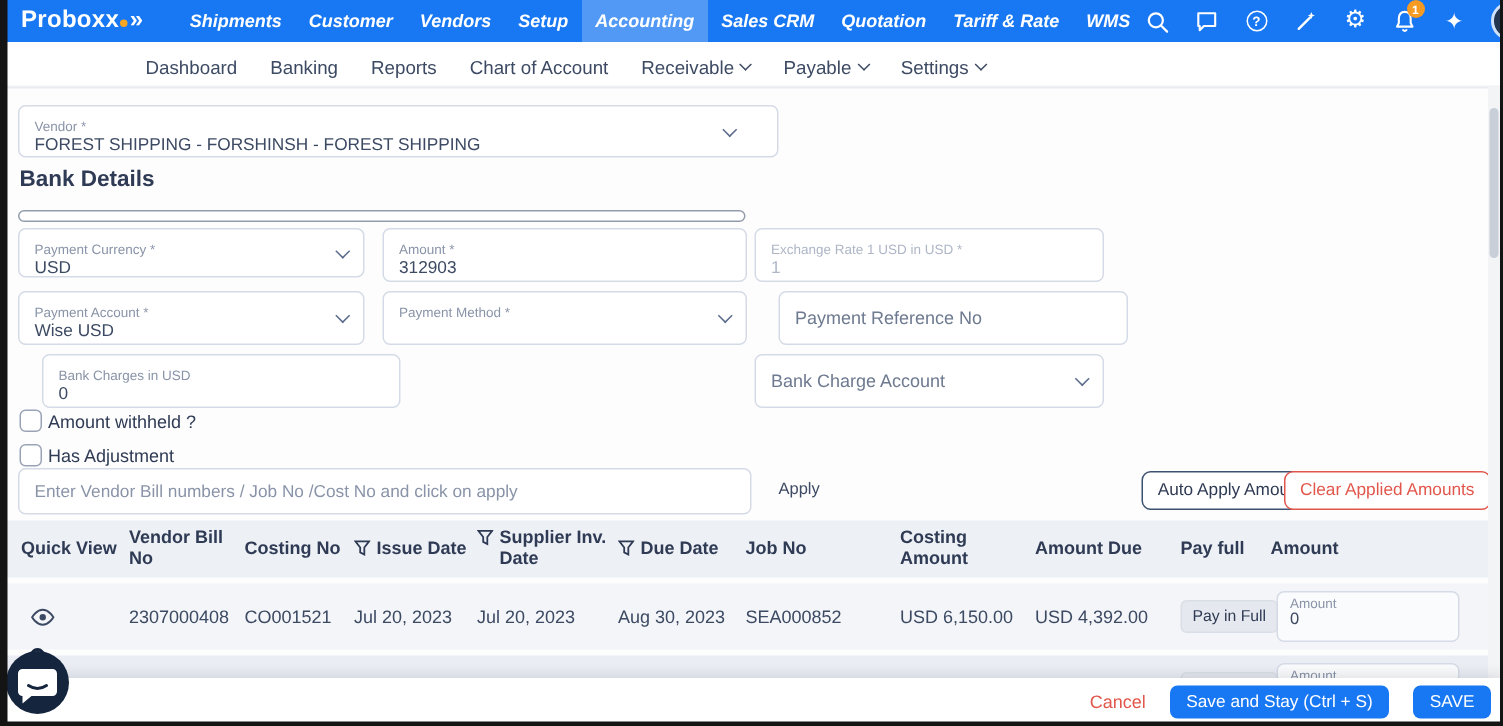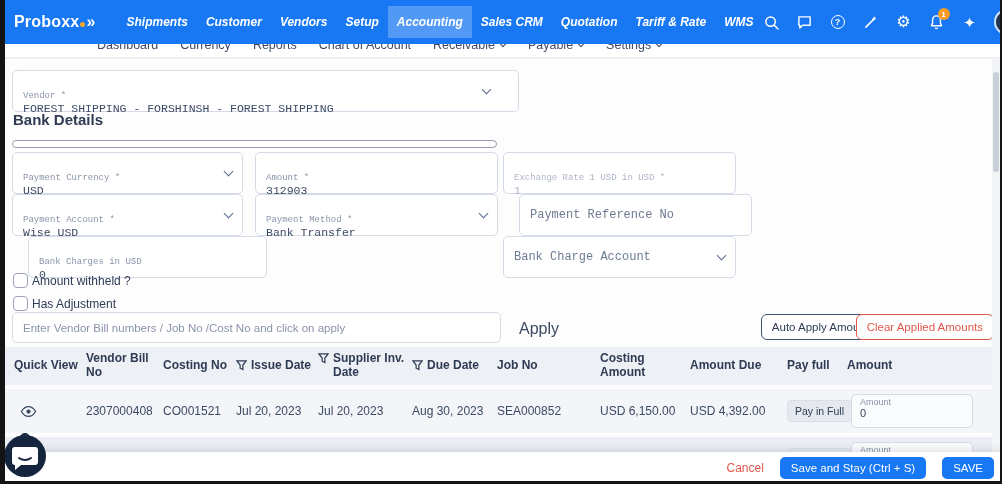--- a/index.html
+++ b/index.html
@@ -4,21 +4,21 @@
 <style>
   * { margin:0; padding:0; box-sizing:border-box; }
   html,body { background:#0e0e0e; }
   body { font-family:"Liberation Sans", sans-serif; }
   .frame { position:relative; width:1002px; height:484px; background:#fdfdfe; overflow:hidden; }
   .edge-left { position:absolute; left:0; top:0; width:5px; height:100%; background:#141414; z-index:9; }
   .edge-bottom { position:absolute; left:0; bottom:0; width:100%; height:3px; background:#141414; z-index:9; }
   .edge-right { position:absolute; right:0; top:0; width:2px; height:100%; background:#141414; z-index:9; }
 
   
-  .topbar { position:absolute; left:0; top:0; width:100%; height:44px; background:#1877F2; display:flex; align-items:center; padding-left:14px; z-index:4; }
+  .topbar { position:absolute; left:0; top:0; width:100%; height:28px; background:#1877F2; display:flex; align-items:center; padding-left:14px; z-index:4; }
   .logo { display:flex; align-items:baseline; color:#fff; font-weight:bold; font-size:16px; letter-spacing:.2px; margin-right:22px; }
   .logo .dot { width:5px; height:5px; background:#F5A623; border-radius:50%; display:inline-block; margin:0 1px 1px 1px; }
   .logo .chev { font-weight:bold; }
   .mainnav { display:flex; align-items:center; height:100%; }
   .mainnav .nav-item { color:#fff; font-size:12px; font-weight:600; padding:9px 9px; cursor:pointer; white-space:nowrap;font-style:italic; }
   .mainnav .nav-item.active { background:rgba(255,255,255,.25); }
   .top-right { margin-left:auto; display:flex; align-items:center; gap:15px; padding-right:10px; }
   .tico { width:18px; height:18px; display:flex; align-items:center; justify-content:center; position:relative; cursor:pointer; }
   .help-circle { width:14px; height:14px; border:1.4px solid #fff; border-radius:50%; color:#fff; font-size:9px; font-weight:bold; display:flex; align-items:center; justify-content:center; }
   .gear-glyph { color:#fff; font-size:16px; line-height:1; }
@@ -27,38 +27,38 @@
   .avatar { width:26px; height:26px; border-radius:50%; border:2px solid #cfe2fb; background:radial-gradient(circle at 50% 32%, #cfa78c 0 36%, #24364f 37%); }
 
   
   .subnav { position:absolute; left:0; top:32px; width:100%; height:26px; background:#fff; display:flex; align-items:center; gap:22px; padding-left:97px; border-bottom:1px solid #f0f2f5; z-index:3; }
   .subnav .sub-item { color:#3D4A63; font-size:12.5px; cursor:pointer; display:flex; align-items:center; gap:5px; white-space:nowrap; }
   .chev-dn { width:6px; height:6px; border-right:1.6px solid #3D4A63; border-bottom:1.6px solid #3D4A63; transform:rotate(45deg); margin-top:-3px; }
 
   
   .content { position:absolute; left:0; top:58px; width:100%; height:426px; background:#fdfdfe; border-top:1px solid #e8ebef; }
 
-  .field { position:absolute; border:1px solid #D5DBE6; border-radius:5px; background:#fff; padding:20px 10px;font-family:Liberation Mono, monospace; }
+  .field { position:absolute; border:1px solid #D5DBE6; border-radius:5px; background:#fff; padding:8px 10px; }
   .field .flabel { font-size:9px; color:#8A94A8; line-height:1.2; white-space:nowrap; }
   .field .fvalue { font-size:11.5px; color:#3D4A63; line-height:1.3; white-space:nowrap; }
   .field.disabled .flabel, .field.disabled .fvalue { color:#AEB6C6; }
   .field .sel-chev { position:absolute; right:10px; top:50%; margin-top:-5px; width:7px; height:7px; border-right:1.7px solid #5B6B8C; border-bottom:1.7px solid #5B6B8C; transform:rotate(45deg); }
   .field.centered { display:flex; align-items:center; }
   .placeholder-text { font-size:12px; color:#6E7A90; }
 
   .section-title { position:absolute; left:13px; top:52px; font-size:15px; font-weight:bold; color:#2F3B54; }
   .pillbar { position:absolute; left:12px; top:81px; width:485px; height:8px; border:1px solid #949CAC; border-radius:6px; background:#fff; }
 
   .checkrow { position:absolute; display:flex; align-items:center; gap:4px; }
   .checkbox { width:15px; height:15px; border:1.5px solid #9AA3B5; border-radius:4px; background:#fff; cursor:pointer; }
   .checklabel { font-size:12px; color:#2F3B54; }
 
   .apply-input { position:absolute; left:12px; top:253px; width:489px; height:31px; border:1px solid #D5DBE6; border-radius:5px; padding:0 10px; font-size:11.5px; color:#3D4A63; font-family:"Liberation Sans",sans-serif; outline:none; background:#fff; }
   .apply-input::placeholder { color:#8A94A8; }
-  .apply-label { position:absolute; left:519px; top:261px; font-size:16px; color:#3D4A63; cursor:pointer; }
+  .apply-label { position:absolute; left:519px; top:261px; font-size:11px; color:#3D4A63; cursor:pointer; }
   .btn-outline { position:absolute; top:255px; height:26px; border-radius:6px; background:#fff; font-size:11.5px; padding:0 10px; cursor:pointer; font-family:"Liberation Sans",sans-serif; }
   .btn-auto { right:122px; border:1px solid #3D5170; color:#2F3B54; }
   .btn-clear { right:8px; border:1px solid #E2574C; color:#E2574C; }
 
   
   .tgrid { display:grid; grid-template-columns:72px 77px 73px 82px 94px 85px 103px 90px 97px 60px 1fr; padding-left:14px; align-items:center; }
   .thead-row { position:absolute; left:0; top:288px; width:100%; height:38px; background:#EDF0F5; font-size:12px; font-weight:bold; color:#2F3B54; }
   .th { display:flex; align-items:flex-start; gap:4px; line-height:1.15; padding-right:6px; }
   .trow { position:absolute; left:0; width:100%; height:44px; background:#F4F5F8; font-size:12px; color:#3C4A63; }
   .trow.alt { background:#EAEDF3; }
@@ -140,21 +140,21 @@
       <span class="avatar"></span>
 
     </div>
   </div>
 
   <div class="subnav">
     <span class="sub-item">
         <span>Dashboard</span>
       </span>
     <span class="sub-item">
-        <span>Currency</span>
+        <span>Banking</span>
       </span>
     <span class="sub-item">
         <span>Reports</span>
       </span>
     <span class="sub-item">
         <span>Chart of Account</span>
       </span>
     <span class="sub-item">
         <span>Receivable</span>
         <span class="chev-dn"></span>
@@ -194,21 +194,20 @@
       <div class="fvalue">1</div>
     </div>
 
     <div class="field" style="left:12px; top:135px; width:231px; height:36px;">
       <div class="flabel">Payment Account *</div>
       <div class="fvalue">Wise USD</div>
       <span class="sel-chev"></span>
     </div>
     <div class="field" style="left:255px; top:135px; width:243px; height:36px;">
       <div class="flabel">Payment Method *</div>
-      <div class="fvalue">Bank Transfer</div>
       <span class="sel-chev"></span>
     </div>
     <div class="field centered" style="left:503px; top:135px; width:233px; height:36px;margin-left:16px;">
       <span class="placeholder-text">Payment Reference No</span>
     </div>
 
     <div class="field" style="left:12px; top:177px; width:239px; height:36px;margin-left:16px;">
       <div class="flabel">Bank Charges in USD</div>
       <div class="fvalue">0</div>
     </div>

